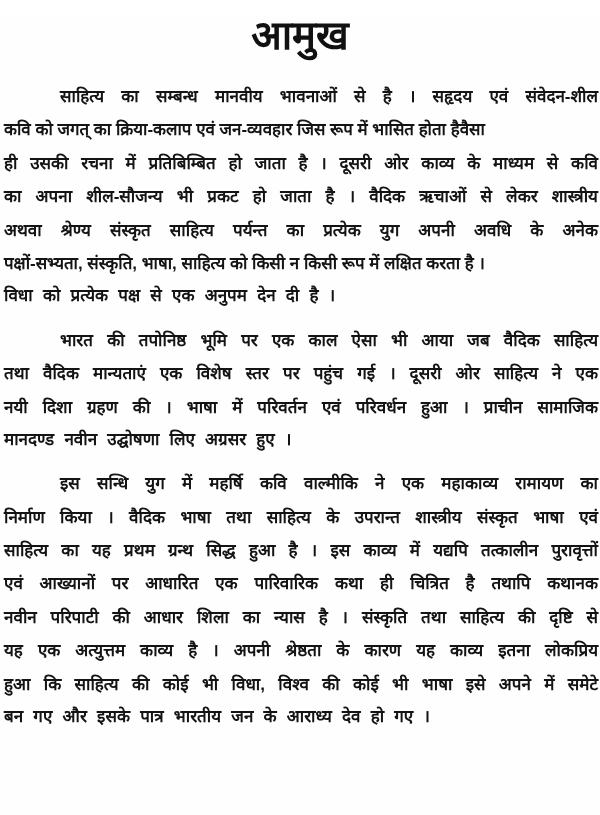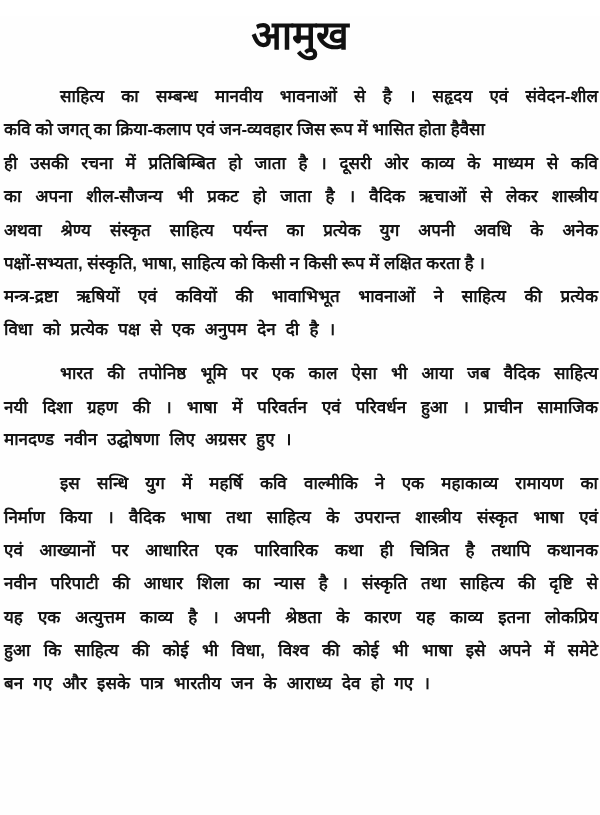--- a/index.html
+++ b/index.html
@@ -78,33 +78,34 @@
 
   <div class="body-text">
 
     <div class="para p1">
       <span class="line indent">साहित्य का सम्बन्ध मानवीय भावनाओं से है । सहृदय एवं संवेदन-शील</span>
       <span class="line" style="transform: scaleX(0.9938); width: 597.703px; text-align: left; text-align-last: left;">कवि को जगत् का क्रिया-कलाप एवं जन-व्यवहार जिस रूप में भासित होता हैवैसा</span>
       <span class="line">ही उसकी रचना में प्रतिबिम्बित हो जाता है । दूसरी ओर काव्य के माध्यम से कवि</span>
       <span class="line">का अपना शील-सौजन्य भी प्रकट हो जाता है । वैदिक ऋचाओं से लेकर शास्त्रीय</span>
       <span class="line">अथवा श्रेण्य संस्कृत साहित्य पर्यन्त का प्रत्येक युग अपनी अवधि के अनेक</span>
       <span class="line" style="transform: scaleX(0.9936); width: 597.844px; text-align: left; text-align-last: left;">पक्षों-सभ्यता, संस्कृति, भाषा, साहित्य को किसी न किसी रूप में लक्षित करता है ।</span>
-      <span class="line">मन्त्र-द्रष्टा ऋषियों एवं कवियों की भावाभिभूत भावनाओं ने साहित्य की प्रत्येक</span>
       <span class="line last">विधा को प्रत्येक पक्ष से एक अनुपम देन दी है ।</span>
     </div>
 
     <div class="para p2">
       <span class="line indent">भारत की तपोनिष्ठ भूमि पर एक काल ऐसा भी आया जब वैदिक साहित्य</span>
+      <span class="line">तथा वैदिक मान्यताएं एक विशेष स्तर पर पहुंच गई । दूसरी ओर साहित्य ने एक</span>
       <span class="line">नयी दिशा ग्रहण की । भाषा में परिवर्तन एवं परिवर्धन हुआ । प्राचीन सामाजिक</span>
       <span class="line last">मानदण्ड नवीन उद्घोषणा लिए अग्रसर हुए ।</span>
     </div>
 
     <div class="para p3">
       <span class="line indent">इस सन्धि युग में महर्षि कवि वाल्मीकि ने एक महाकाव्य रामायण का</span>
       <span class="line">निर्माण किया । वैदिक भाषा तथा साहित्य के उपरान्त शास्त्रीय संस्कृत भाषा एवं</span>
+      <span class="line">साहित्य का यह प्रथम ग्रन्थ सिद्ध हुआ है । इस काव्य में यद्यपि तत्कालीन पुरावृत्तों</span>
       <span class="line">एवं आख्यानों पर आधारित एक पारिवारिक कथा ही चित्रित है तथापि कथानक</span>
       <span class="line">नवीन परिपाटी की आधार शिला का न्यास है । संस्कृति तथा साहित्य की दृष्टि से</span>
       <span class="line">यह एक अत्युत्तम काव्य है । अपनी श्रेष्ठता के कारण यह काव्य इतना लोकप्रिय</span>
       <span class="line">हुआ कि साहित्य की कोई भी विधा, विश्व की कोई भी भाषा इसे अपने में समेटे</span>
       <span class="line last">बन गए और इसके पात्र भारतीय जन के आराध्य देव हो गए ।</span>
     </div>
 
   </div>
 </div>
 

